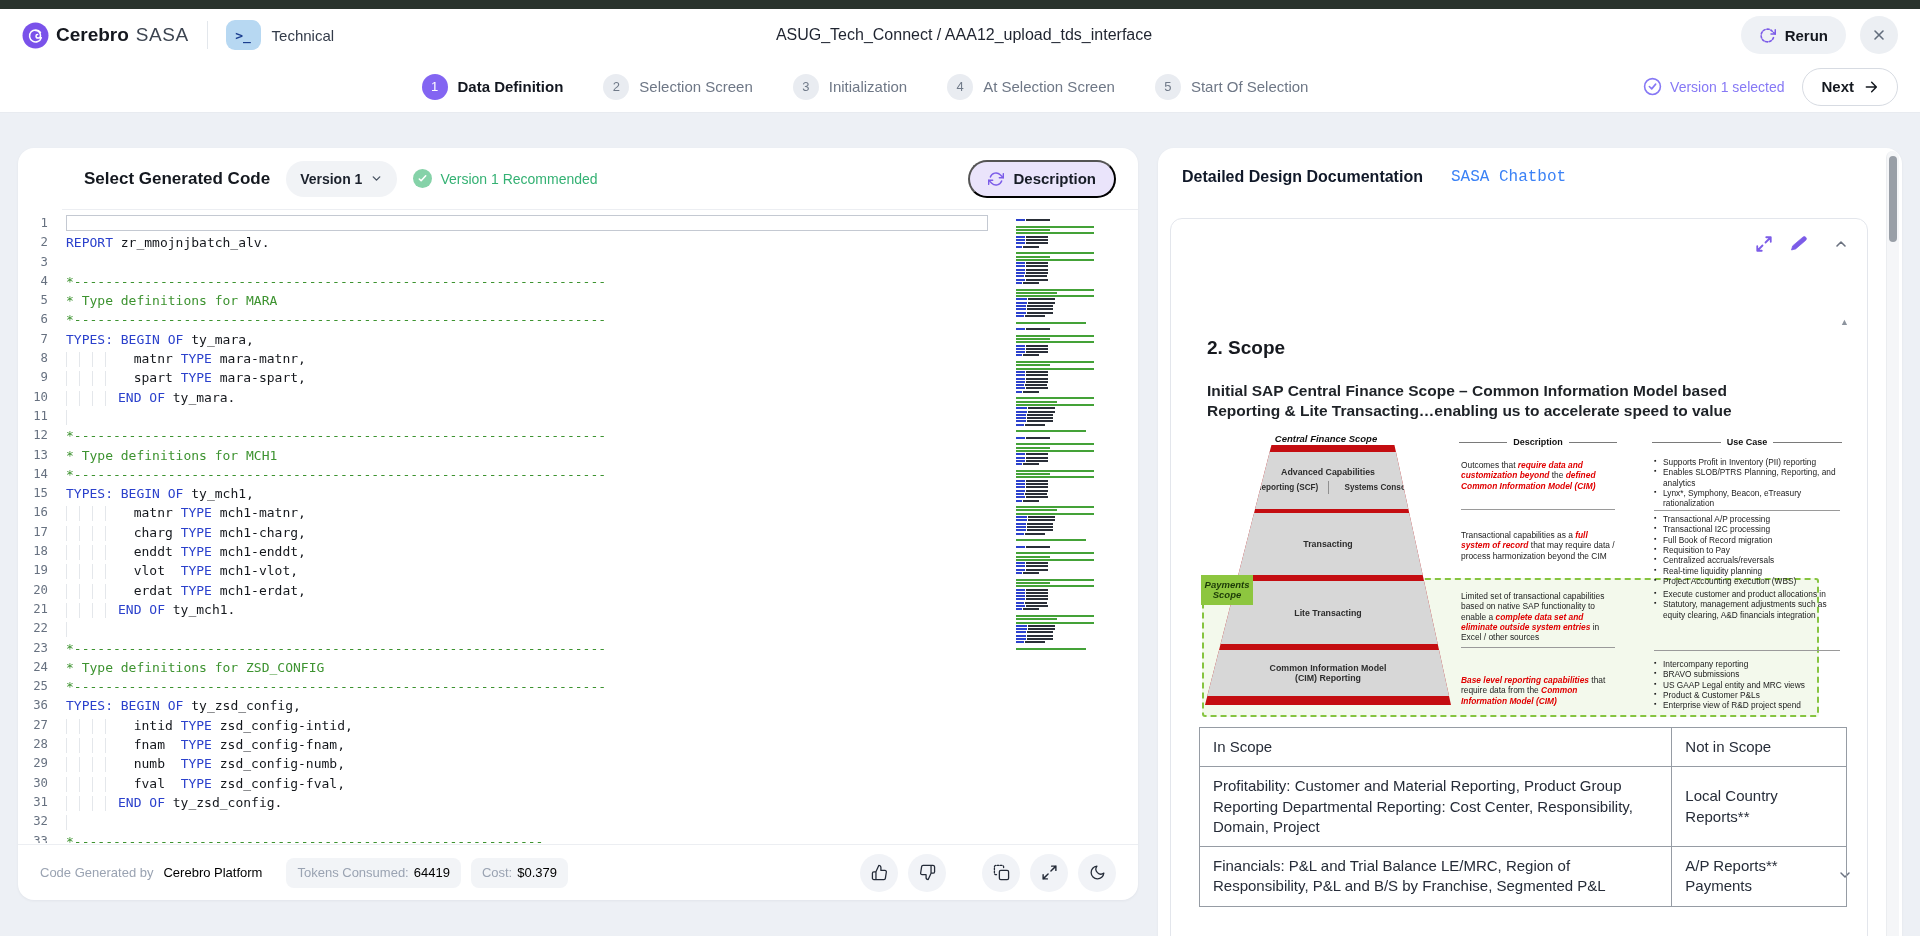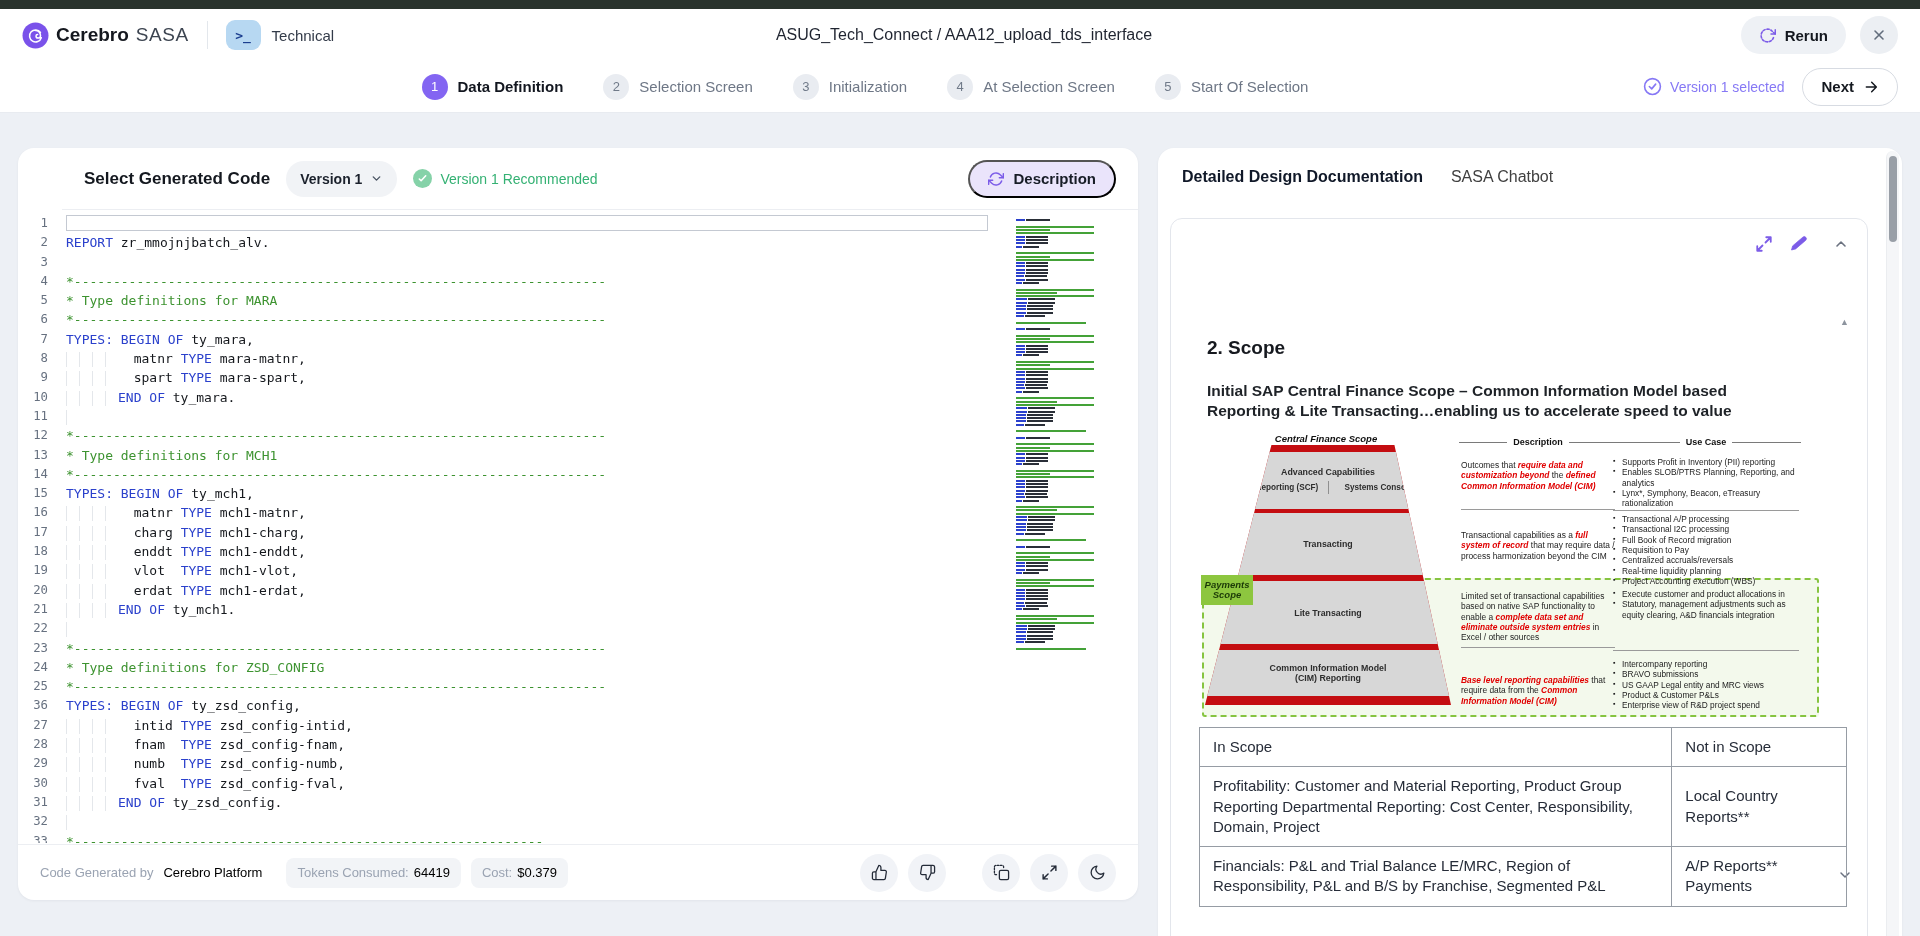--- a/index.html
+++ b/index.html
@@ -62,21 +62,21 @@
   .foot-pill{height:30px;padding:0 11px;border-radius:8px;background:#f2f4f7;display:flex;align-items:center;gap:5px;}
   .foot-icons{margin-left:auto;display:flex;align-items:center;gap:10px;}
   .gap-l{margin-left:26px;}
   .icon-btn{width:38px;height:38px;border-radius:50%;background:#f1f3f7;display:flex;align-items:center;justify-content:center;color:#242b38;cursor:pointer;}
 
   
   .doc-outer{position:absolute;left:1158px;top:148px;width:744px;height:841px;background:#fff;border-radius:16px;overflow:hidden;
     box-shadow:0 1px 3px rgba(16,24,40,.05);}
   .tabs{height:58px;display:flex;align-items:center;gap:28px;padding:0 24px;font-size:16px;}
   .tab-active{font-weight:700;color:#101828;cursor:pointer;}
-  .tab{color:#404040;cursor:pointer;}
+  .tab{color:#3b82f6;cursor:pointer;font-family:Liberation Mono, monospace;}
   .scroll-track{position:absolute;top:3px;bottom:3px;right:3px;width:13px;background:#f5f6f8;border-left:1px solid #ebedf0;border-radius:8px;}
   .scroll-thumb{position:absolute;top:5px;left:2px;width:8px;height:86px;background:#999fa7;border-radius:4px;cursor:pointer;}
   .doc-card{position:absolute;left:12px;top:70px;width:698px;height:770px;border:1px solid #e3e6ec;border-radius:12px;background:#fff;overflow:hidden;}
   .doc-icons{position:absolute;top:16px;right:18px;display:flex;gap:17px;align-items:center;z-index:5;}
   .purple-ic{color:#7c5ce8;cursor:pointer;}
   .gray-ic{color:#6b7280;cursor:pointer;margin-left:8px;}
   .mini-up{position:absolute;top:98px;right:18px;font-size:9px;color:#8d949e;cursor:pointer;}
   .mini-down{position:absolute;top:648px;right:14px;color:#6b7280;cursor:pointer;}
   .doc-heading{position:absolute;left:36px;top:118px;font-size:19px;font-weight:700;color:#16191f;}
   .slide-title{position:absolute;left:36px;top:162px;width:525px;font-size:15.5px;font-weight:700;color:#1e2227;line-height:1.28;}
@@ -88,21 +88,21 @@
   .pyr{position:absolute;left:4px;top:12px;width:246px;height:260px;background:#c40d11;
     clip-path:polygon(27% 0,77% 0,100% 100%,0 100%);z-index:2;}
   .layer{position:absolute;left:0;right:0;background:#d7d7d7;color:#2d2d2d;display:flex;flex-direction:column;align-items:center;justify-content:center;text-align:center;font-weight:700;}
   .layer .lt{font-size:8.8px;}
   .subrow{display:flex;width:100%;margin-top:4px;}
   .subcell{flex:1;font-size:8.2px;font-weight:700;padding:2px 4px;}
   .subcell + .subcell{border-left:1px solid #8f8f8f;}
   .init-scope{position:absolute;left:0;top:142px;width:52px;height:30px;background:#8dc63f;z-index:4;
     display:flex;align-items:center;justify-content:center;text-align:center;font-size:9.5px;font-weight:700;font-style:italic;color:#1c3a07;line-height:1.1;}
   .dcol{position:absolute;left:258px;top:0;width:158px;height:286px;z-index:2;font-size:8.4px;line-height:1.22;color:#222;}
-  .ucol{position:absolute;left:410px;top:0;width:190px;height:286px;z-index:2;font-size:8.3px;line-height:1.25;color:#222;text-decoration:underline;}
+  .ucol{position:absolute;left:451px;top:0;width:190px;height:286px;z-index:2;font-size:8.3px;line-height:1.25;color:#222;text-decoration:underline;}
   .col-head{position:absolute;top:4px;left:0;right:0;display:flex;align-items:center;gap:6px;font-size:9px;font-weight:700;color:#111;}
   .col-head::before,.col-head::after{content:"";flex:1;height:1px;background:#7a7a7a;}
   .dg{position:absolute;left:2px;right:2px;}
   .dg .r{color:#e00000;font-weight:700;font-style:italic;}
   .sep{position:absolute;left:2px;right:2px;height:1px;background:#9a9a9a;}
   .ug{position:absolute;left:2px;right:0;}
   .ug ul{list-style:none;}
   .ug li{padding-left:9px;position:relative;}
   .ug li::before{content:"▪";position:absolute;left:0;top:0;font-size:7px;}
 

